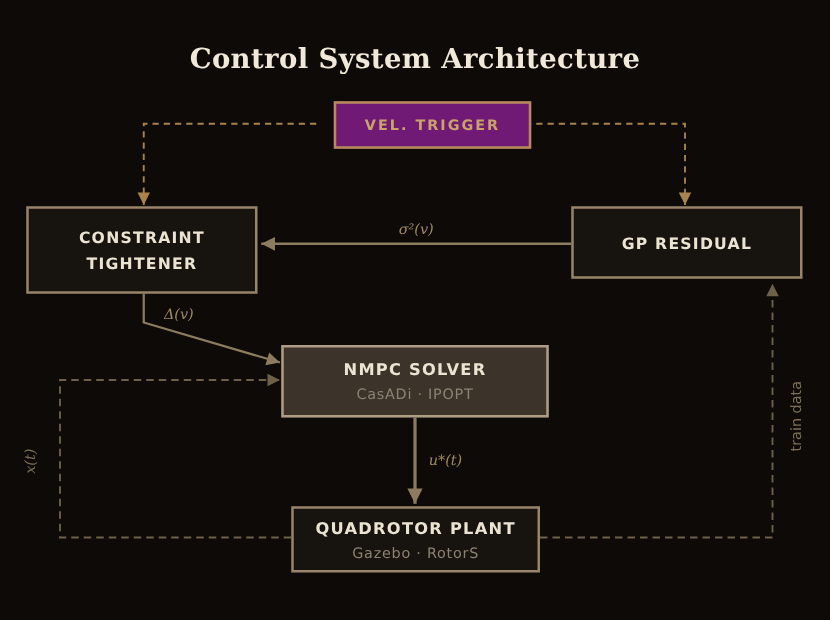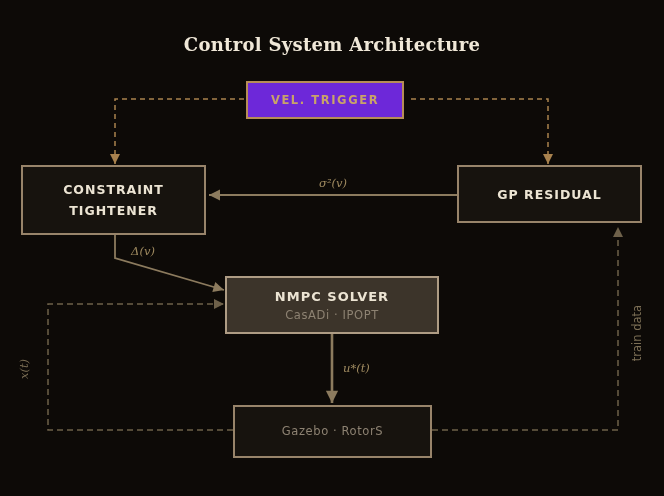--- a/index.html
+++ b/index.html
@@ -5,42 +5,42 @@
   html,body{margin:0;padding:0;}
   body{
     width:664px;height:496px;position:relative;overflow:hidden;
     background:var(--background,#0d0a07);
     font-family:"DejaVu Sans","Liberation Sans",sans-serif;
   }
   .title{
     position:absolute;left:0;top:34px;width:664px;margin:0;
     text-align:center;
     font-family:"DejaVu Serif","Liberation Serif",serif;
-    font-size:18px;font-weight:bold;letter-spacing:0.3px;
+    font-size:22px;font-weight:bold;letter-spacing:0.3px;
     color:var(--title-text,#f0e8d8);
   }
   #edges-svg{position:absolute;left:0;top:0;}
   .node{
     position:absolute;box-sizing:border-box;
     display:flex;flex-direction:column;align-items:center;justify-content:center;
     border:2px solid var(--box-border);
     background:var(--box-bg);
     text-align:center;
   }
   .node .lbl{
     font-weight:bold;font-size:12.5px;letter-spacing:1px;line-height:21px;
     color:var(--box-text);
   }
   .node .sub{
     font-weight:normal;font-size:11.5px;letter-spacing:0.6px;line-height:17px;
     color:var(--subtitle-text);
   }
   .node-vel{
-    left:246px;top:81px;width:158px;height:38px;
-    border-color:var(--accent-border);background:#6d28d9;
+    left:267px;top:81px;width:158px;height:38px;
+    border-color:var(--accent-border);background:#701a75;
   }
   .node-vel .lbl{color:var(--accent-text);font-size:11.5px;letter-spacing:1.6px;}
   .node-constraint{left:21px;top:165px;width:185px;height:70px;}
   .node-gp{left:457px;top:165px;width:185px;height:58px;}
   .node-nmpc{
     left:225px;top:276px;width:214px;height:58px;
     border-color:var(--nmpc-border);background:var(--nmpc-bg);
   }
   .node-nmpc .lbl{font-size:13px;}
   .node-plant{left:233px;top:405px;width:199px;height:53px;}
@@ -96,20 +96,21 @@
   <div class="node node-gp">
     <span class="lbl">GP RESIDUAL</span>
   </div>
 
   <div class="node node-nmpc">
     <span class="lbl">NMPC SOLVER</span>
     <span class="sub">CasADi · IPOPT</span>
   </div>
 
   <div class="node node-plant">
+    <span class="lbl">QUADROTOR PLANT</span>
     <span class="sub">Gazebo · RotorS</span>
   </div>
 
   <div class="edge-label el-sigma">σ²(v)</div>
   <div class="edge-label el-delta">Δ(v)</div>
   <div class="edge-label el-ustar">u*(t)</div>
   <div class="edge-label el-xt">x(t)</div>
   <div class="edge-label el-train">train data</div>
 </div>
 

